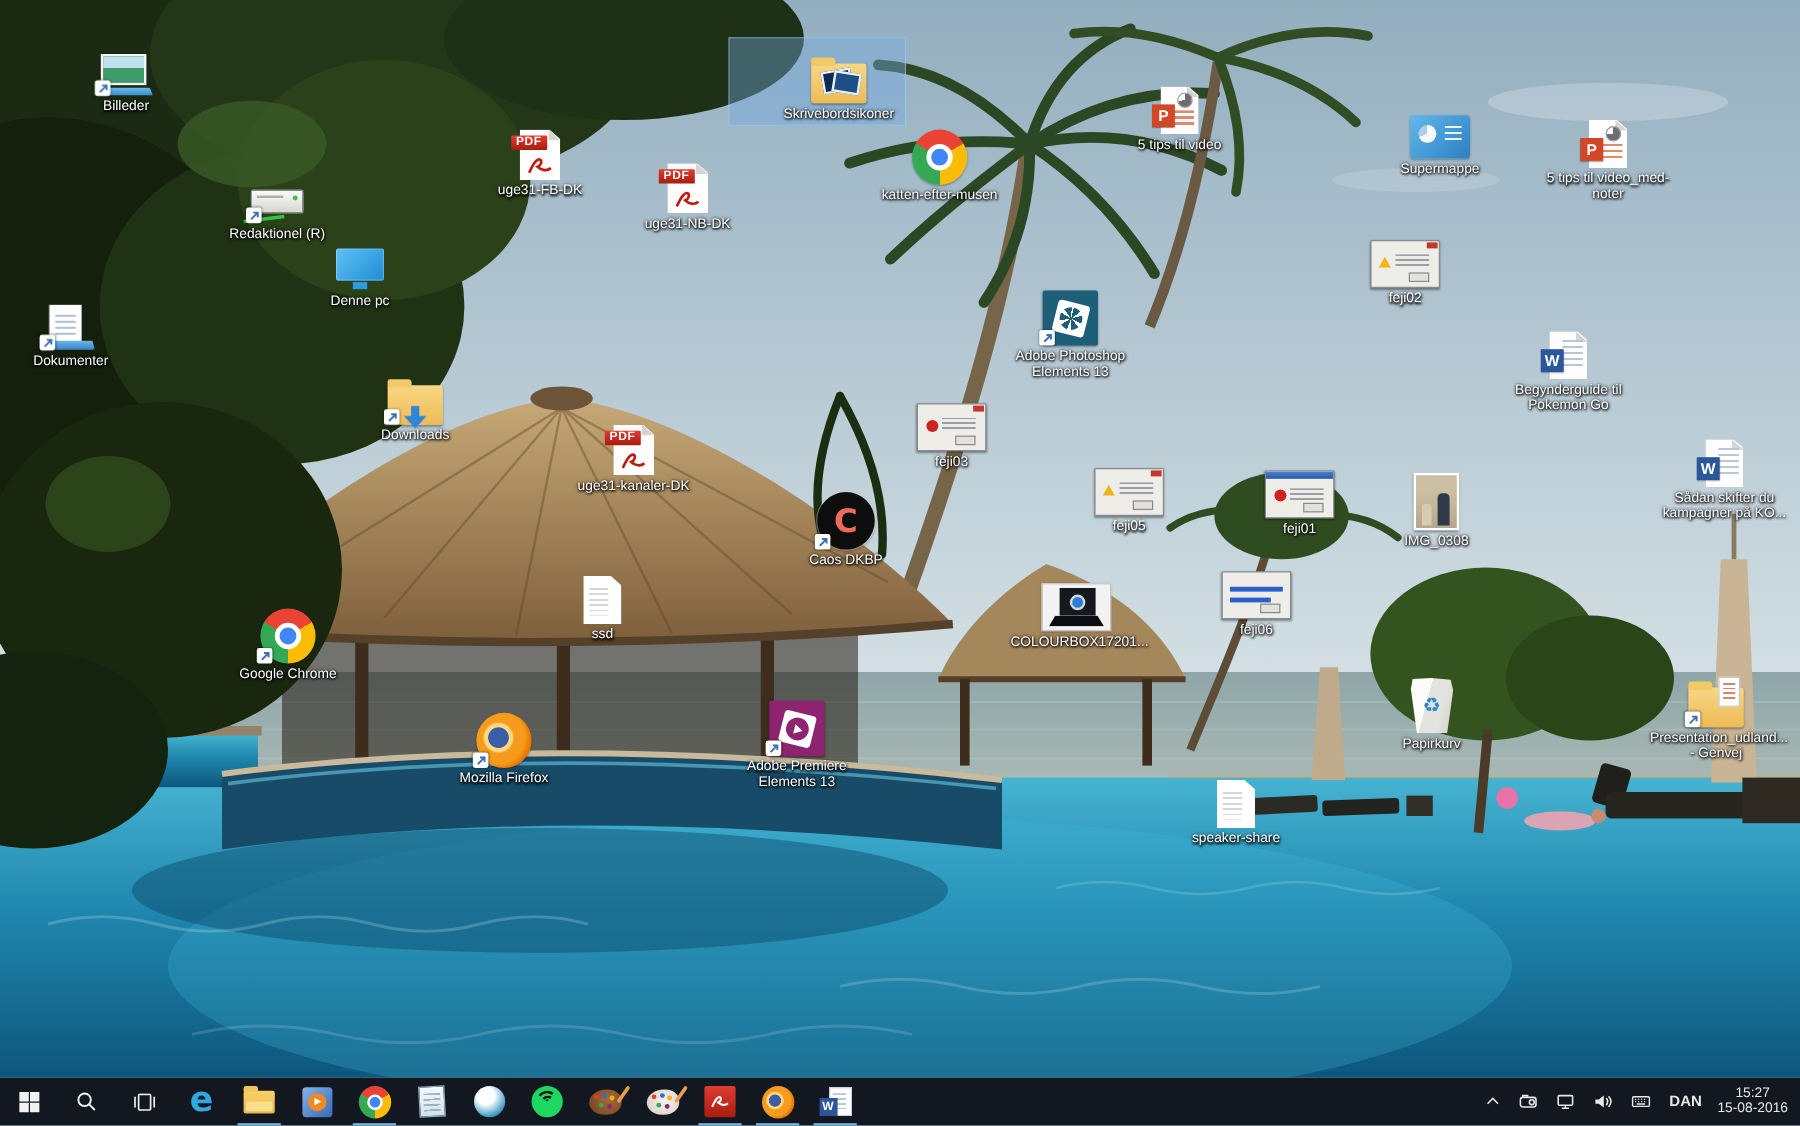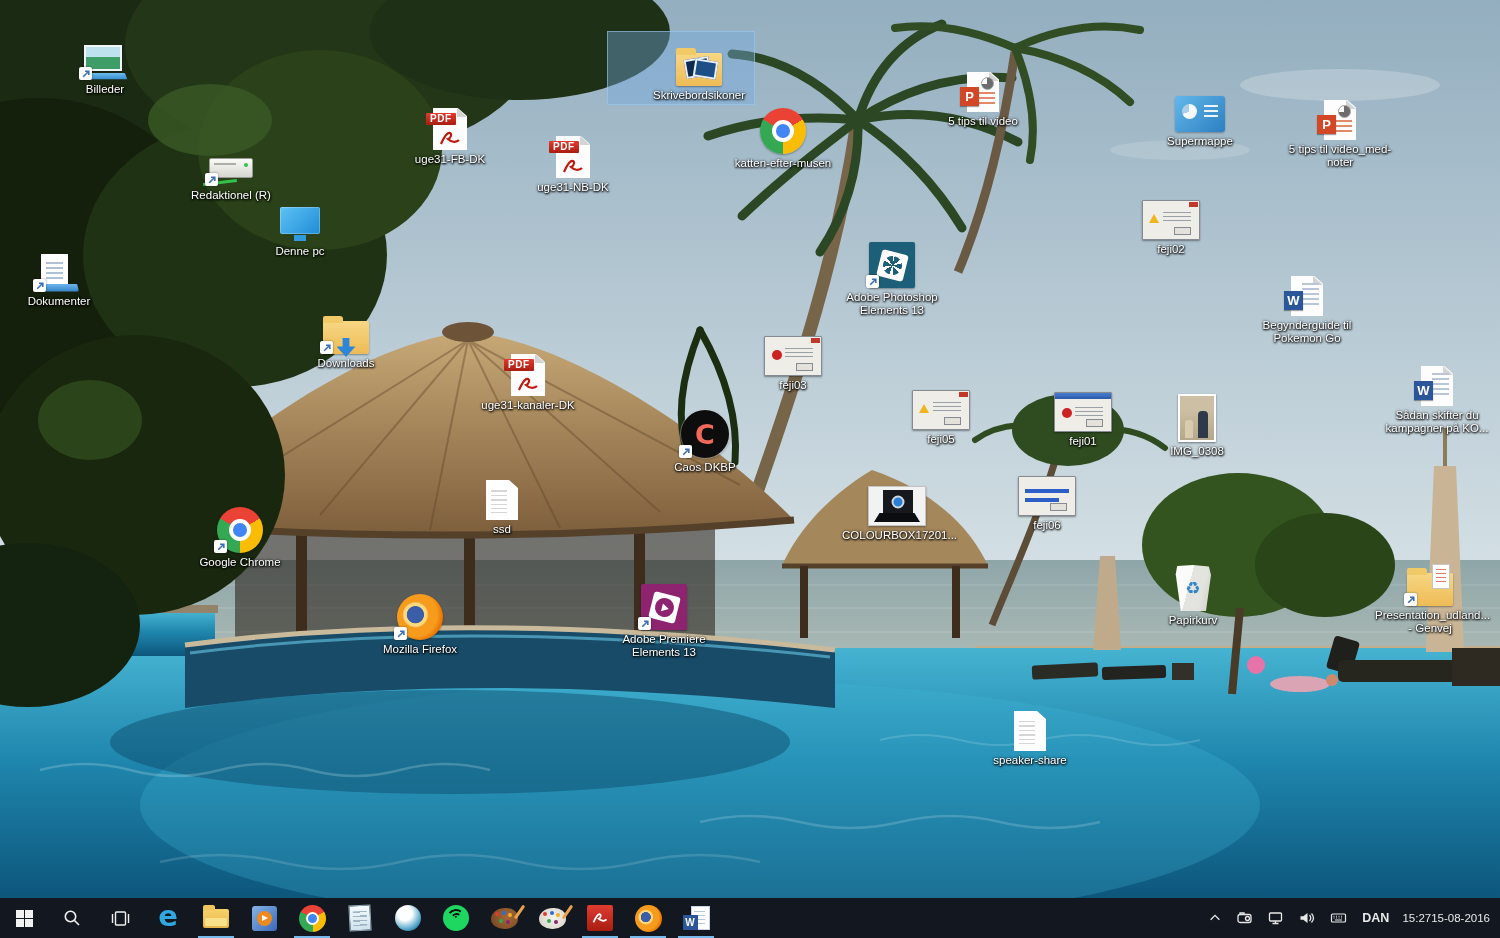--- a/index.html
+++ b/index.html
@@ -175,21 +175,21 @@
   .tb-word{position:relative;width:27px;height:24px;}
   .tw-page{position:absolute;right:0;top:0;width:17px;height:22px;background:#fff;border:1px solid #c8d4e8;
         background-image:repeating-linear-gradient(to bottom,#b9c6da 0 1.5px,transparent 1.5px 4px);
         background-size:11px 14px;background-position:2px 4px;background-repeat:no-repeat;}
   .tw-sq{position:absolute;left:0;bottom:0;width:15px;height:15px;background:#2b579a;color:#fff;
         font-size:10px;font-weight:700;display:flex;align-items:center;justify-content:center;}
   .tray{margin-left:auto;display:flex;align-items:center;}
   .tray-item{height:40px;display:flex;align-items:center;justify-content:center;padding:0 7px;
         color:#e8e8e8;background:transparent;border:none;cursor:pointer;}
   .lang{font-size:12.5px;font-weight:700;}
-  .clock{flex-direction:row;line-height:13px;font-size:11.5px;text-align:right;padding:0 10px 0 6px;justify-content:flex-end;}
+  .clock{flex-direction:column;line-height:13px;font-size:11.5px;text-align:right;padding:0 10px 0 6px;}
 </style>
 </head>
 <body>
 
 <div class="desktop">
 <svg class="wall" viewBox="0 0 1500 898" preserveAspectRatio="none">
   <defs>
     <linearGradient id="sky" x1="0" y1="0" x2="0" y2="1">
       <stop offset="0" stop-color="#93aebf"></stop>
           <stop offset="1" stop-color="#d3dfe4"></stop>
@@ -673,21 +673,21 @@
         </div>
     <span class="sc">
           <svg width="10" height="10" viewBox="0 0 10 10">
             <path d="M2.2 7.8 L7.8 2.2 M4 2.2 H7.8 V6" stroke="#3d6fb4" stroke-width="1.6" fill="none"></path>
           </svg>
         </span>
   </div>
   <div class="lbl">Presentation_udland... - Genvej</div>
 </div>
 
-<div class="dicon" style="left:975px;top:697px">
+<div class="dicon" style="left:975px;top:636px">
   <div class="ic">
         <div class="plaindoc"></div>
       </div>
   <div class="lbl">speaker-share</div>
 </div>
 </div>
 
 <div class="taskbar">
   <button class="tb-btn">
     <svg width="17" height="17" viewBox="0 0 17 17">

